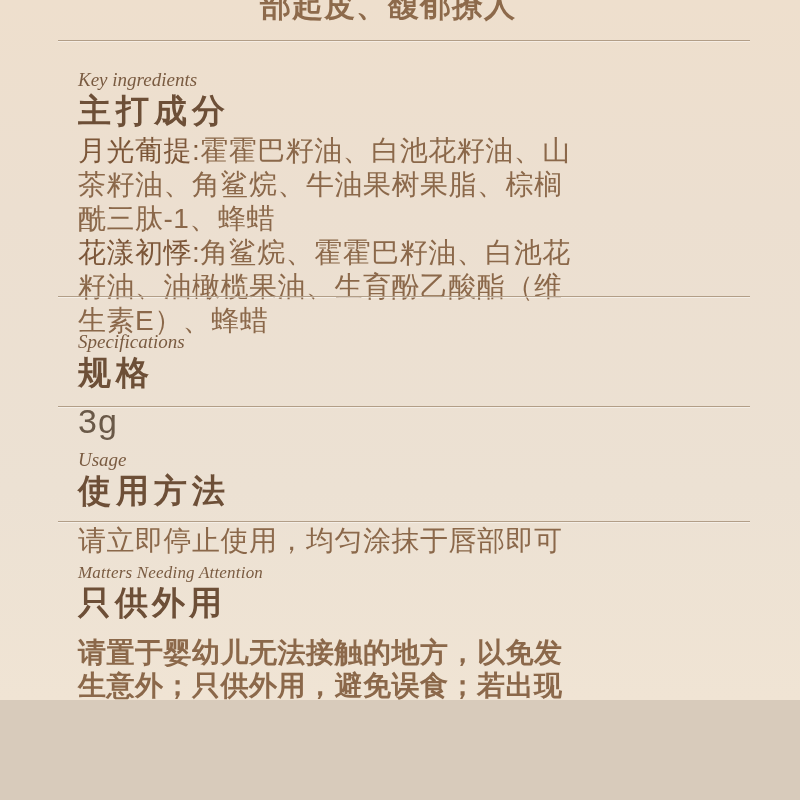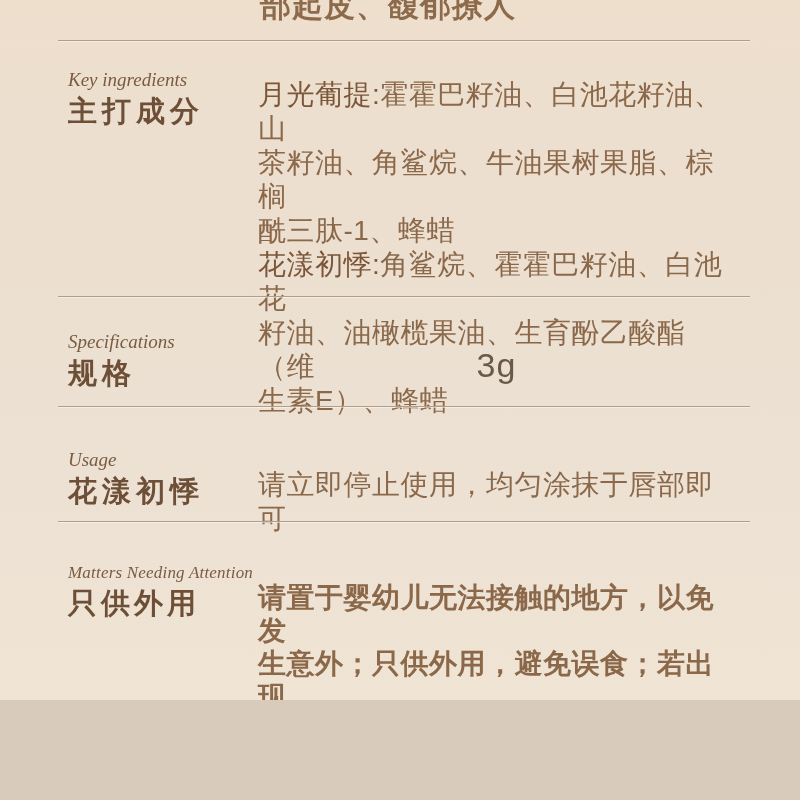--- a/index.html
+++ b/index.html
@@ -19,29 +19,29 @@
   }
   
   .divider{
     position:absolute;left:58px;width:692px;height:1px;
     background:#b29e87;
     box-shadow:0 1px 0 rgba(255,255,255,0.45);
   }
   .d1{top:40px}.d2{top:296px}.d3{top:406px}.d4{top:521px}.d5{top:701px}
 
   
-  .row{position:absolute;left:68px;width:667px;display:flex;align-items:flex-start;}
+  .row{position:absolute;left:78px;width:667px;display:flex;align-items:flex-start;flex-direction:column;}
   .row .left{width:190px;flex:none;}
   .label-en{
     font-family:"Liberation Serif", serif;font-style:italic;
     font-size:19px;line-height:20px;color:#7a5b41;
   }
   .label-en.small{font-size:17px;letter-spacing:0.2px;}
   .label-zh{
-    margin-top:6px;font-size:29px;line-height:30px;font-weight:bold;
+    margin-top:6px;font-size:33px;line-height:30px;font-weight:bold;
     letter-spacing:5px;color:#6d4f37;white-space:nowrap;
   }
   .right{flex:1;color:#8b684a;}
   .cjk-text{
     font-size:28px;line-height:34px;white-space:pre-line;
     letter-spacing:0.5px;
   }
   .para{margin:0;}
   .prefix{font-weight:normal;color:#7c5638;}
   .sec1{top:70px}
@@ -95,21 +95,21 @@
     <div class="right">
       <div class="spec-value">3g</div>
     </div>
   </section>
 
   <div class="divider d3"></div>
 
   <section class="row sec3">
     <div class="left">
       <div class="label-en">Usage</div>
-      <div class="label-zh">花漾初悸</div>
+      <div class="label-zh">使用方法</div>
     </div>
     <div class="right">
       <div class="cjk-text">请立即停止使用，均匀涂抹于唇部即可</div>
     </div>
   </section>
 
   <div class="divider d4"></div>
 
   <section class="row sec4">
     <div class="left">

